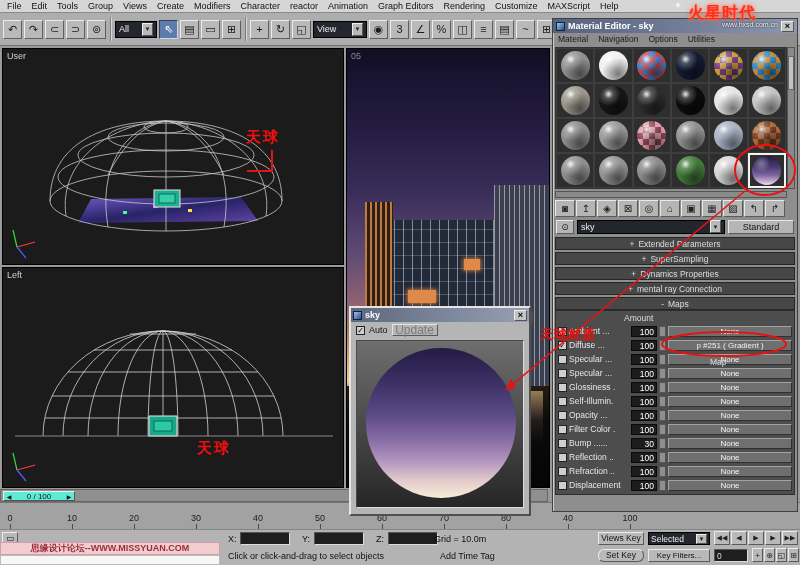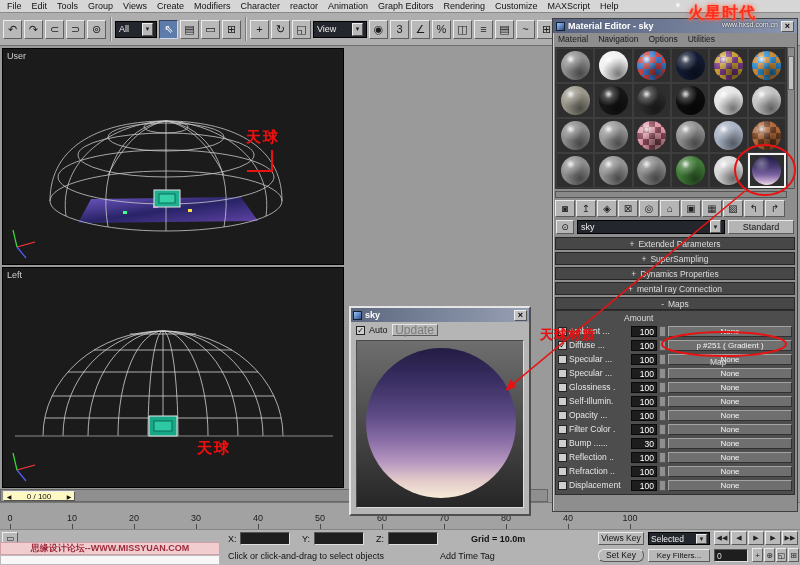--- a/index.html
+++ b/index.html
@@ -69,21 +69,21 @@
 .map-btn{flex:1;height:11px;background:#6f6f6f;border:1px solid;border-color:#a2a2a2 #303030 #303030 #a2a2a2;color:#f2f2f2;font-size:8px;line-height:10px;text-align:center;overflow:hidden;white-space:nowrap;}
 
 .dialog{position:absolute;left:349px;top:306px;width:182px;height:210px;background:#b5b5b5;border:2px solid;border-color:#e5e5e5 #4f4f4f #4f4f4f #e5e5e5;z-index:25;}
 .dlg-title{height:14px;background:linear-gradient(90deg,#5d6880,#97a0b4);color:#fff;font-weight:bold;font-size:9px;display:flex;align-items:center;gap:3px;padding:0 2px;}
 .dlg-row{height:16px;display:flex;align-items:center;gap:4px;padding:0 5px;}
 .btn-disabled{width:46px;height:12px;background:#b5b5b5;border:1px solid;border-color:#e5e5e5 #5a5a5a #5a5a5a #e5e5e5;color:#7c7c7c;text-align:center;font-size:12px;line-height:10px;}
 .dlg-preview{margin:2px 5px;height:168px;background:linear-gradient(180deg,#6e6e6e,#262626);border:1px solid;border-color:#4a4a4a #ddd #ddd #4a4a4a;position:relative;}
 .sky-sphere{position:absolute;left:9px;top:7px;width:150px;height:150px;border-radius:50%;background:linear-gradient(180deg,#241c44 0%,#3a2f63 22%,#5d4b86 45%,#8a6fa6 62%,#b697c0 76%,#e2c9c9 88%,#f7ecd9 100%);}
 
 .time-slider{position:absolute;left:0;top:489px;width:548px;height:13px;background:#8f8f8f;border:1px solid #666;z-index:4;}
-.ts-handle{position:absolute;left:2px;top:1px;height:10px;display:flex;align-items:center;background:#fef9c3;border:1px solid;border-color:#eee #555 #555 #eee;font-size:8px;}
+.ts-handle{position:absolute;left:2px;top:1px;height:10px;display:flex;align-items:center;background:#5eead4;border:1px solid;border-color:#eee #555 #555 #eee;font-size:8px;}
 .ts-arrow{width:10px;text-align:center;font-size:6px;}
 .ts-label{width:50px;text-align:center;}
 .trackbar{position:absolute;left:0;top:502px;width:800px;height:27px;background:#a2a2a2;border-top:1px solid #777;z-index:3;}
 .ticks-strip{position:absolute;left:10px;width:630px;bottom:0;height:5px;background:repeating-linear-gradient(90deg,#4a4a4a 0 1px,rgba(0,0,0,0) 1px 62px);}
 .tick{position:absolute;bottom:6px;width:26px;margin-left:-13px;text-align:center;font-size:9px;color:#1d1d1d;}
 
 .statusbar{position:absolute;left:0;top:529px;width:800px;height:36px;background:#b3b3b3;border-top:1px solid #858585;z-index:5;}
 .sb-abs{position:absolute;}
 .sb-label{font-size:9px;color:#111;}
 .sb-field{background:#1e1e1e;color:#ddd;border:1px solid;border-color:#555 #ddd #ddd #555;height:13px;font-size:8.5px;padding:0 2px;line-height:12px;}
@@ -230,20 +230,32 @@
       <rect x="146" y="148" width="28" height="20" fill="#18a888" stroke="#e8e8e8" stroke-width="1"></rect>
       <rect x="151" y="153" width="18" height="10" fill="#2cc9a4" stroke="#0b6b55"></rect>
       <g stroke-width="1.2">
         <line x1="14" y1="202" x2="32" y2="197" stroke="#ff3838"></line>
         <line x1="14" y1="202" x2="10" y2="185" stroke="#38dd38"></line>
         <line x1="14" y1="202" x2="23" y2="213" stroke="#5060ff"></line>
       </g>
     </svg>
   </div>
 
+  <div class="viewport" id="vp-persp">
+    <div class="b-sky"></div>
+    <div class="b-main"></div>
+    <div class="b-tower-left"></div>
+    <div class="b-tower-right"></div>
+    <div class="b-glow" style="left:30%;top:55%;width:14%;height:3%;"></div>
+    <div class="b-glow" style="left:58%;top:48%;width:8%;height:2.4%;"></div>
+    <div class="b-glow" style="left:78%;top:60%;width:12%;height:2.6%;"></div>
+    <div class="b-ground"></div>
+    <div class="b-pool"></div>
+    <span class="vp-label" style="color:#8a8a8a">05</span>
+  </div>
 
   <div class="me">
     <div class="titlebar">
       <span class="win-icon"></span>
       <span>Material Editor - sky</span>
       <span class="close-btn">×</span>
     </div>
     <div class="me-menus">
         <div>Material</div>
         <div>Navigation</div>
@@ -507,21 +519,21 @@
     </div>
 
   <div class="statusbar">
     <div class="sb-abs sb-btn" style="left:2px;top:2px;width:16px;">▭</div>
     <span class="sb-abs sb-label" style="left:228px;top:4px;">X:</span>
     <div class="sb-abs sb-field" style="left:240px;top:2px;width:50px;"></div>
     <span class="sb-abs sb-label" style="left:302px;top:4px;">Y:</span>
     <div class="sb-abs sb-field" style="left:314px;top:2px;width:50px;"></div>
     <span class="sb-abs sb-label" style="left:376px;top:4px;">Z:</span>
     <div class="sb-abs sb-field" style="left:388px;top:2px;width:50px;"></div>
-    <span class="sb-abs sb-label" style="left:471px;top:4px;font-weight:bold;">Grid = 10.0m</span>
+    <span class="sb-abs sb-label" style="left:434px;top:4px;">Grid = 10.0m</span>
     <div class="sb-abs sb-btn" style="left:598px;top:2px;width:46px;">Views Key</div>
     <div class="sb-abs sb-dd" style="left:648px;top:2px;width:62px;">
       <span>Selected</span>
       <span class="dd-arrow" style="height:10px">▼</span>
     </div>
     <div class="sb-abs pb-group" style="left:714px;top:1px;">
         <div class="pb-btn">◀◀</div>
         <div class="pb-btn">◀</div>
         <div class="pb-btn">▶</div>
         <div class="pb-btn">▶</div>

